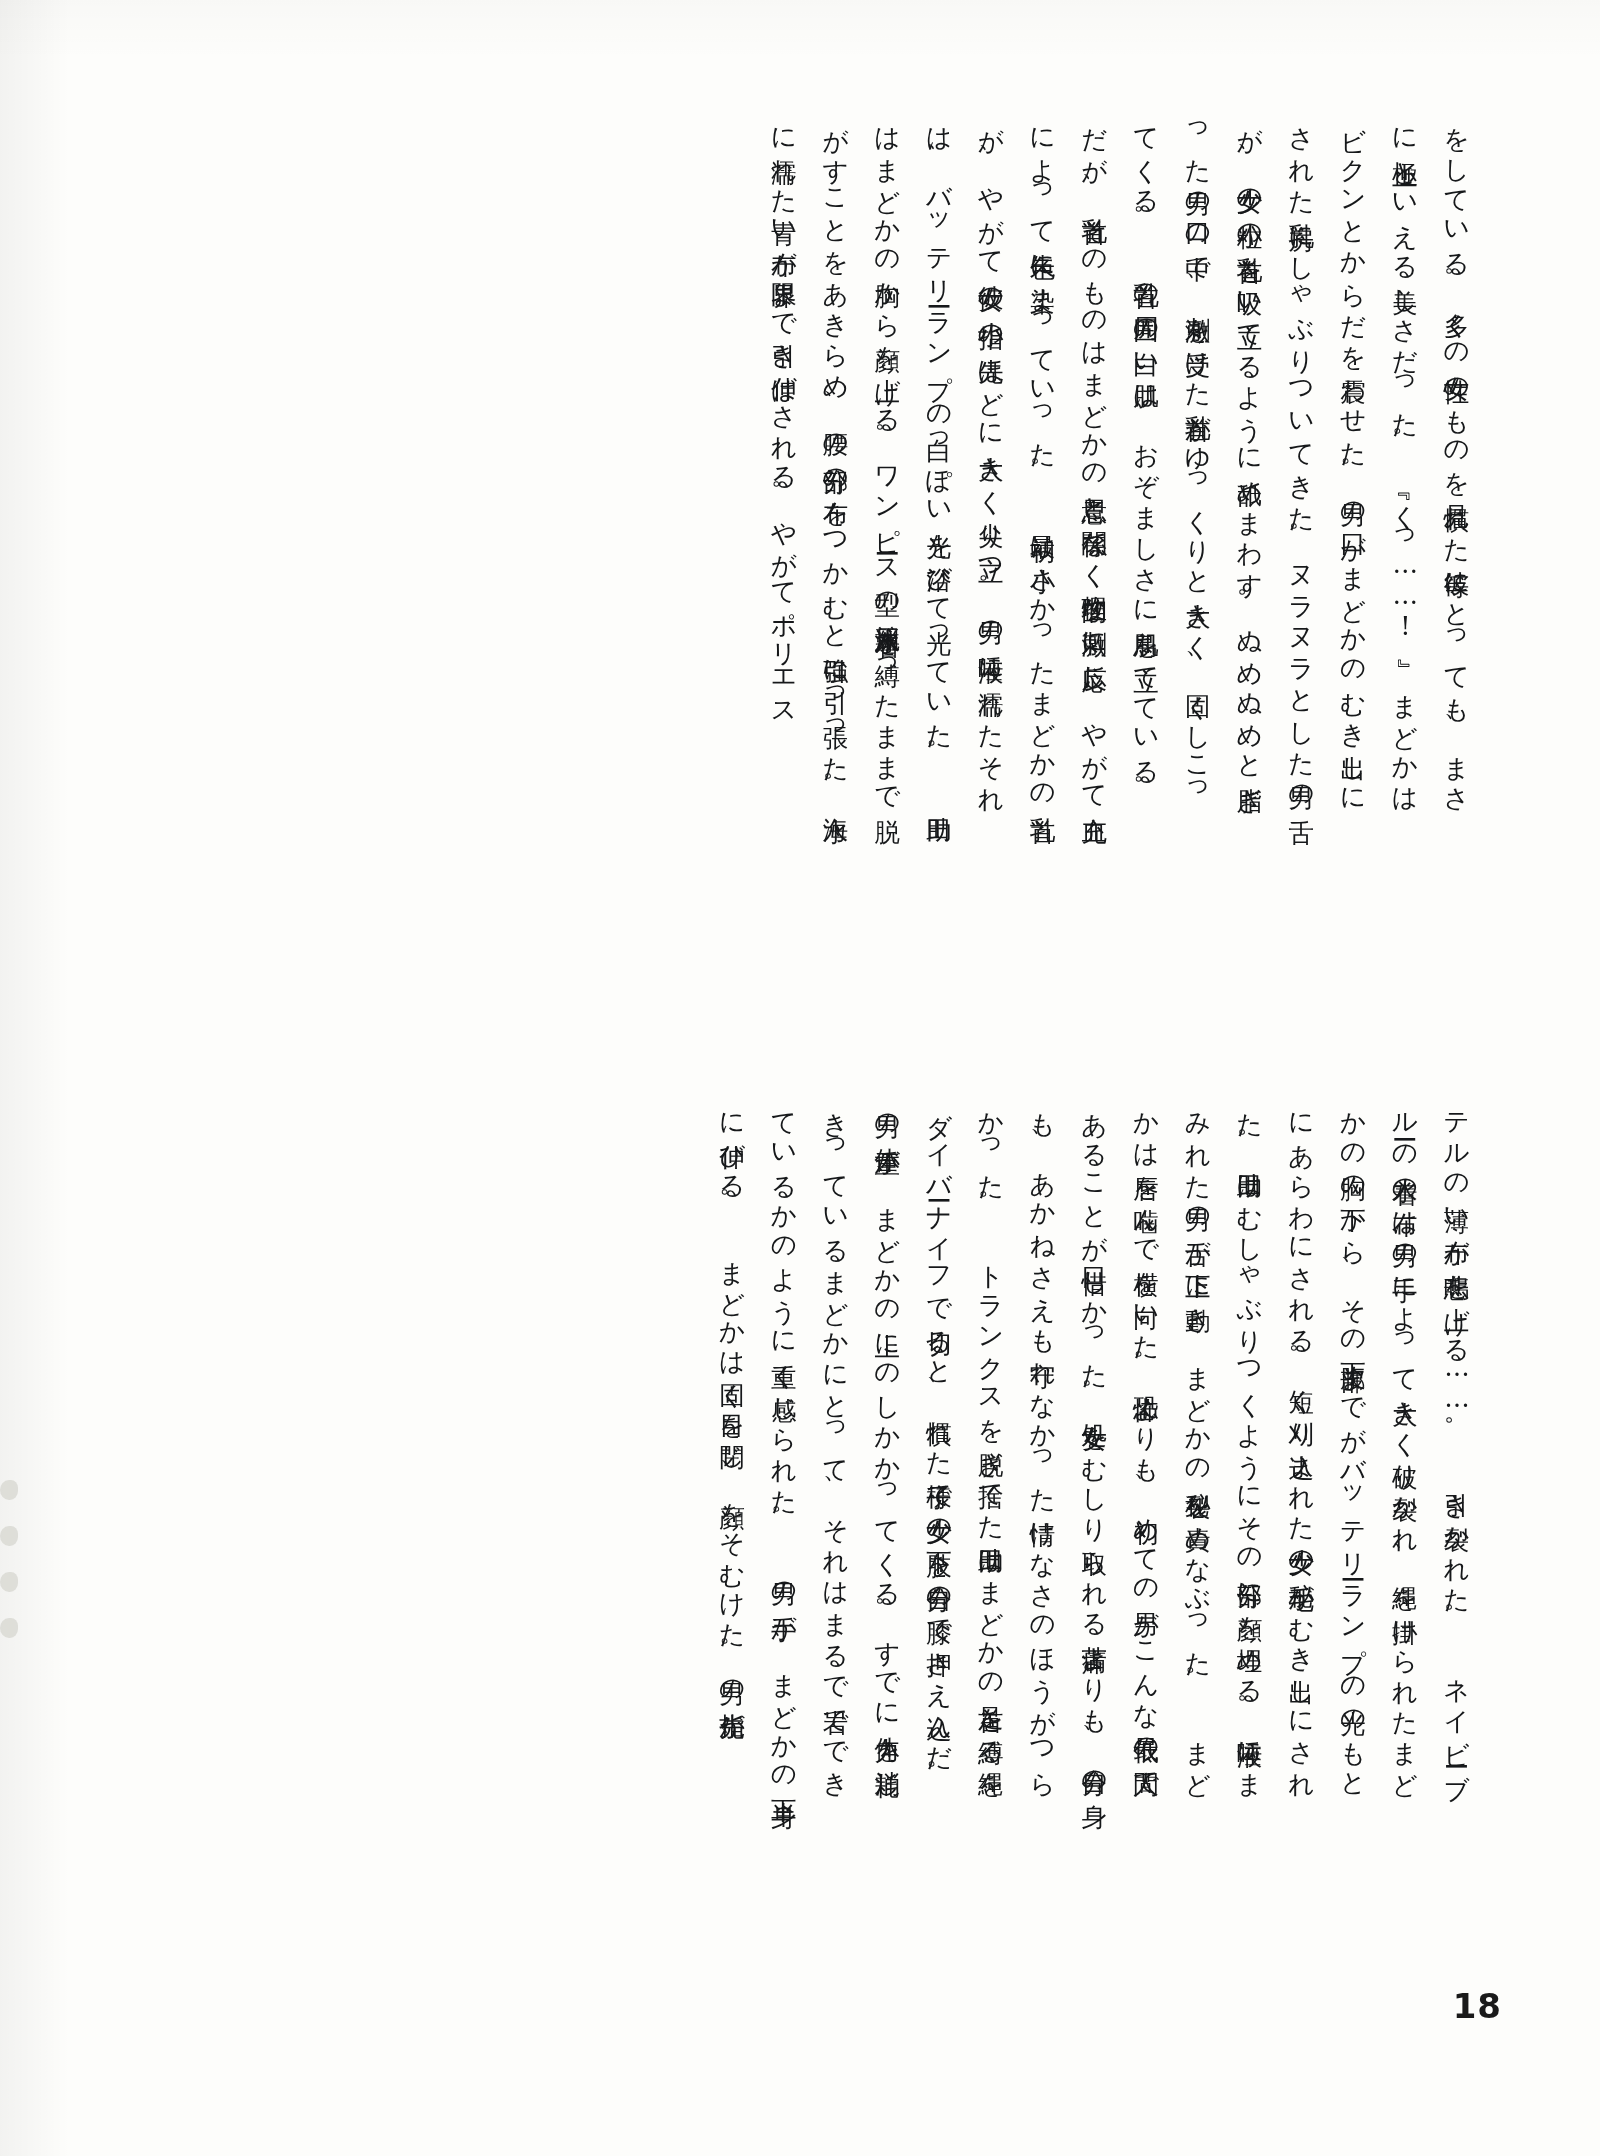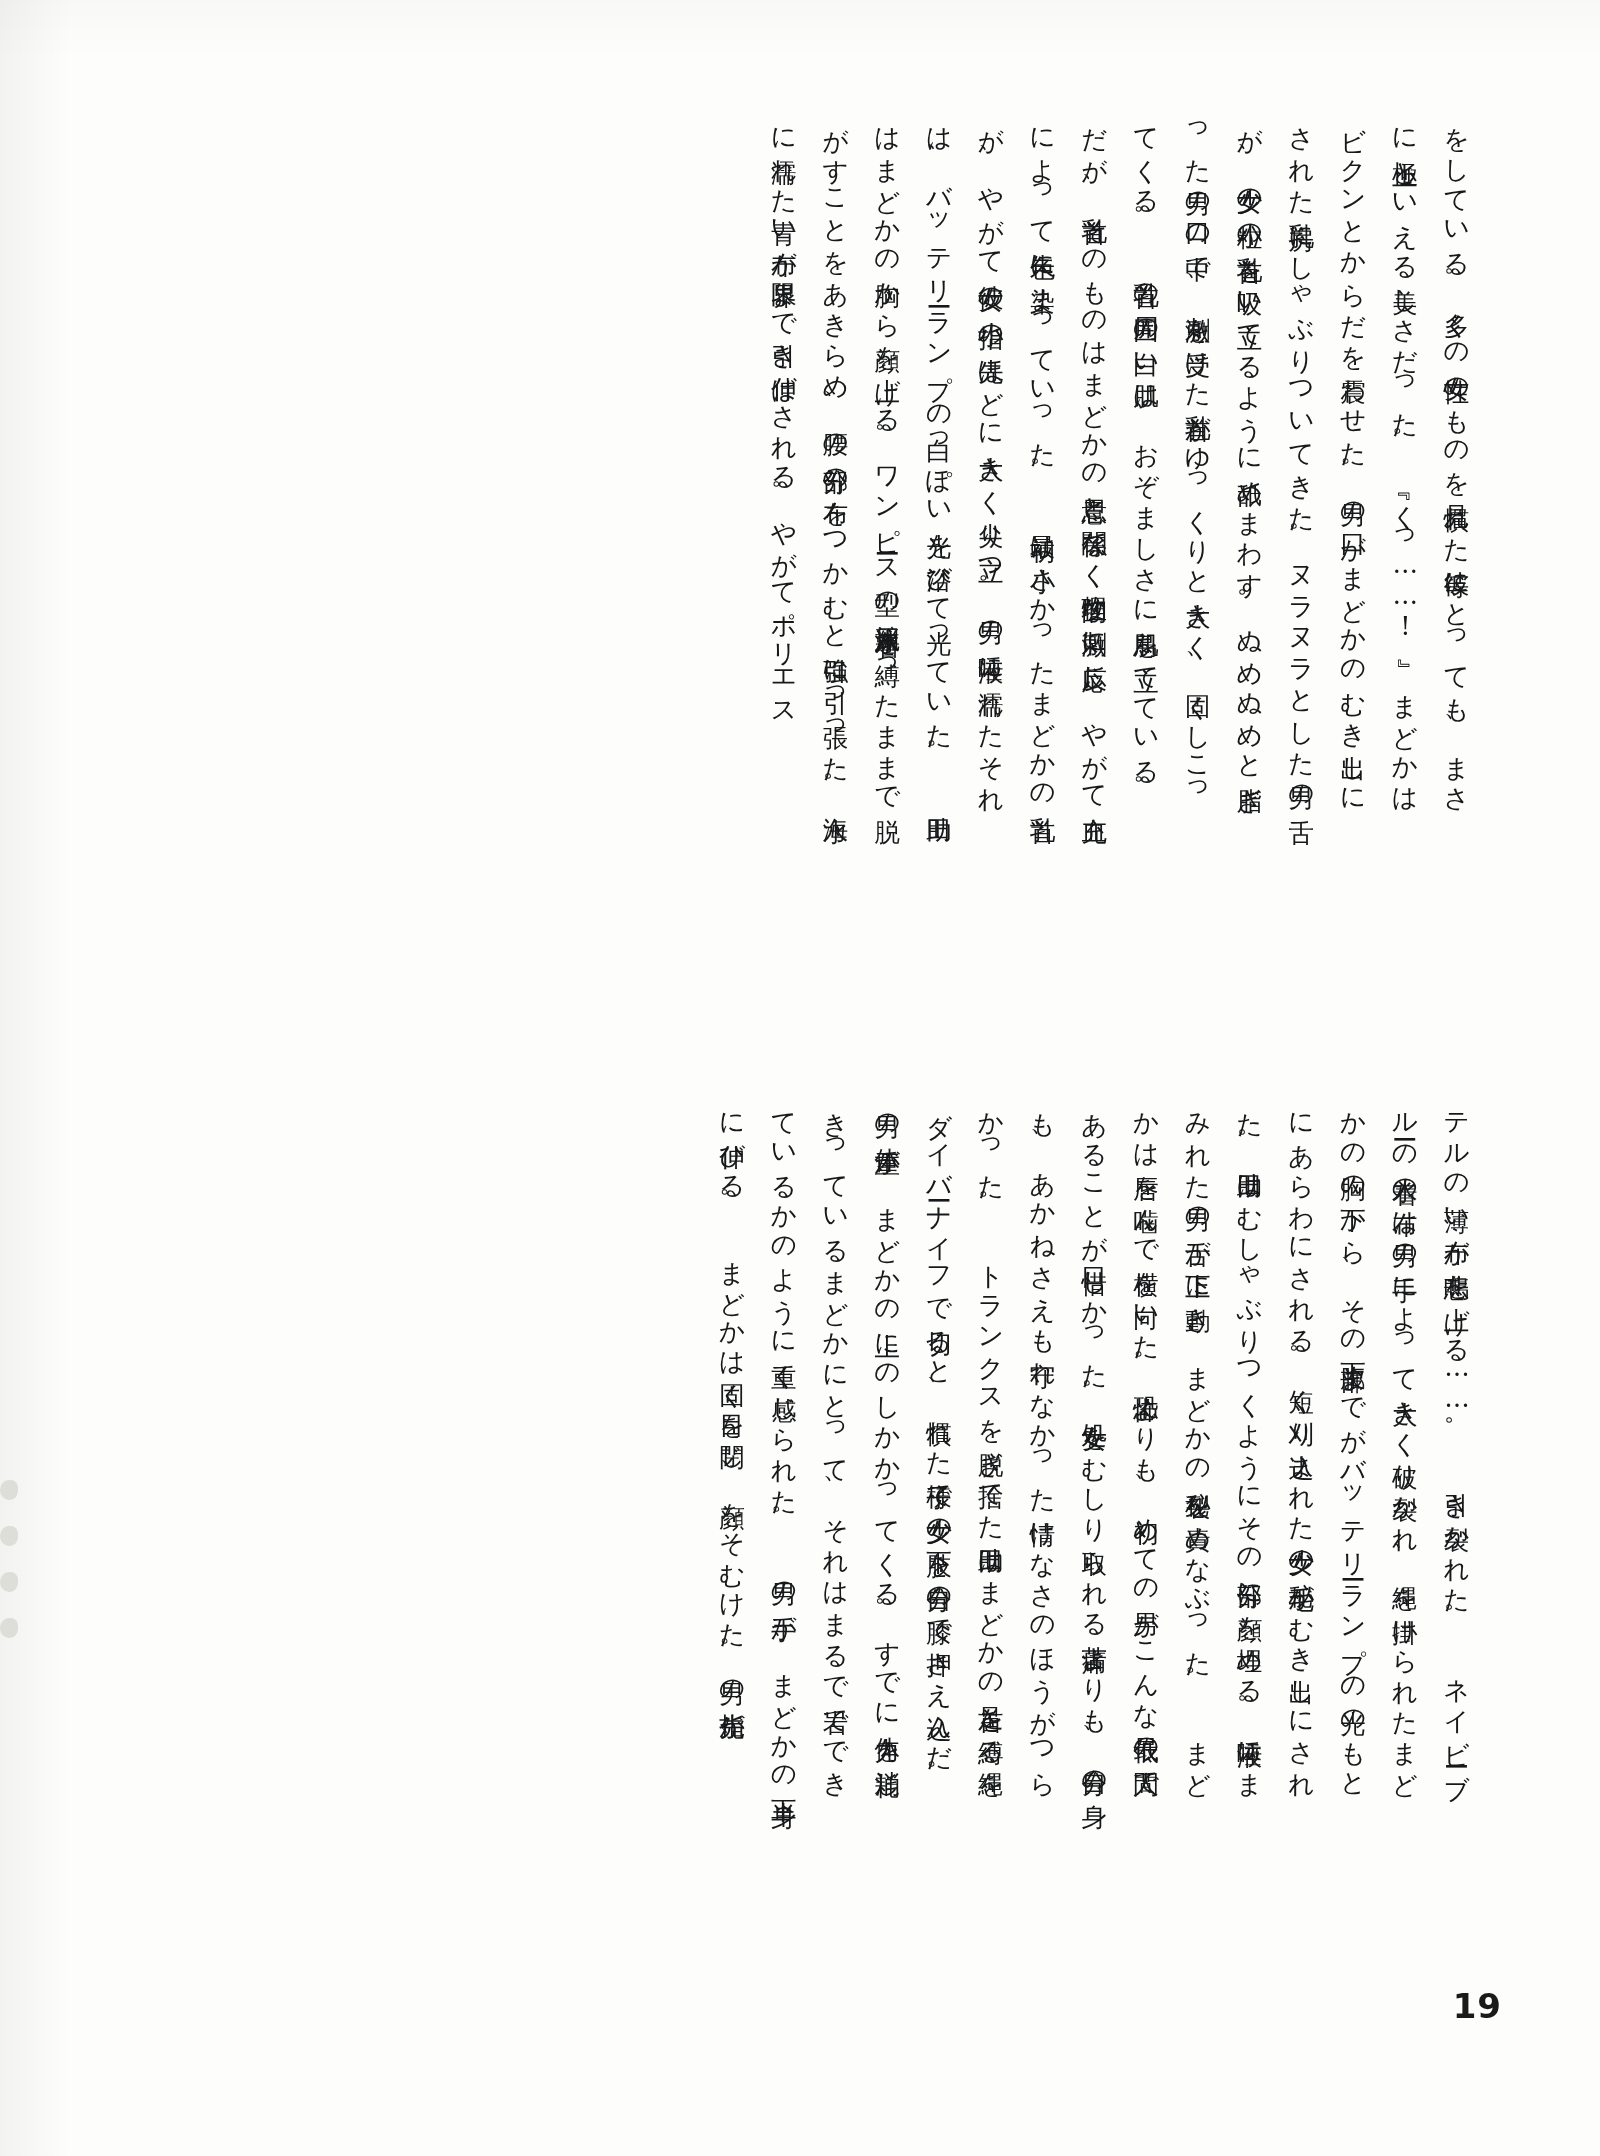--- a/index.html
+++ b/index.html
@@ -105,14 +105,14 @@
 
   <div class="vtext" id="block-bottom">テルの薄い布が悲鳴を上げる……。
 引き裂かれた。
 ネイビーブルーの水着の布は男の手によって大きく破り裂かれ、縄を掛けられたまどかの胸の下から、その下腹部までがバッテリーランプの光のもとにあらわにされる。短く刈り込まれた少女の秘毛がむき出しにされた。助田はむしゃぶりつくようにその部分に顔を埋める。唾液にまみれた男の舌が上下に動き、まどかの秘裂を責めなぶった。
 まどかは唇を噛んで横を向いた。恐怖よりも、初めての男がこんな最低の人間であることが口惜しかった。処女をむしり取られる苦痛よりも、自分の身も、あかねさえも守れなかった情けなさのほうがつらかった。
 トランクスを脱ぎ捨てた助田はまどかの足首を縛る縄をダイバーナイフで切ると、慣れた様子で少女の下肢を自分の膝で押さえ込んだ。
 男の体重が、まどかの上にのしかかってくる。すでに体力を消耗しきっているまどかにとって、それはまるで岩でできているかのように重く感じられた。
 男の手が、まどかの下半身に伸びる。
 まどかは固く目を閉じ、顔をそむけた。男の指先が、</div>
 
-  <div class="page-number">19</div>
+  <div class="page-number">18</div>
 </div>
 
 </body></html>

